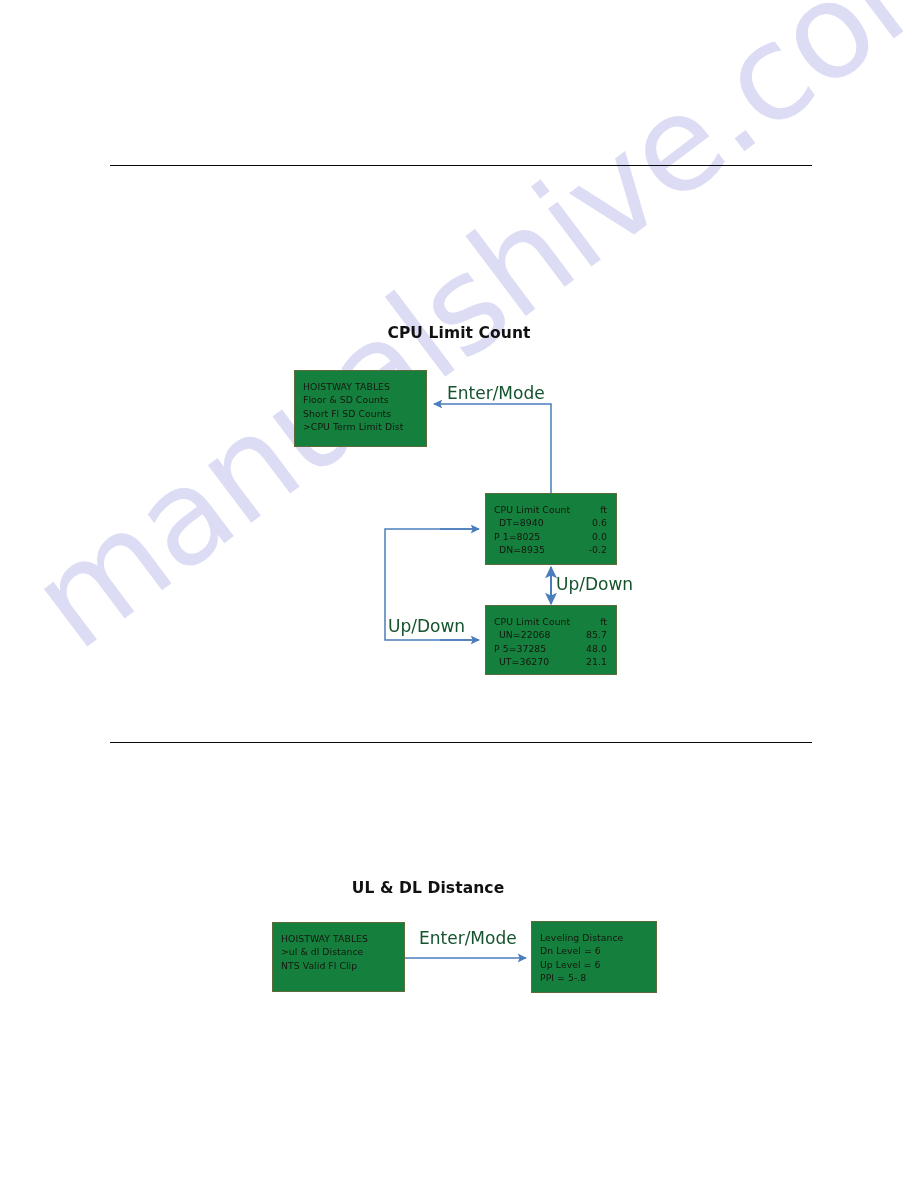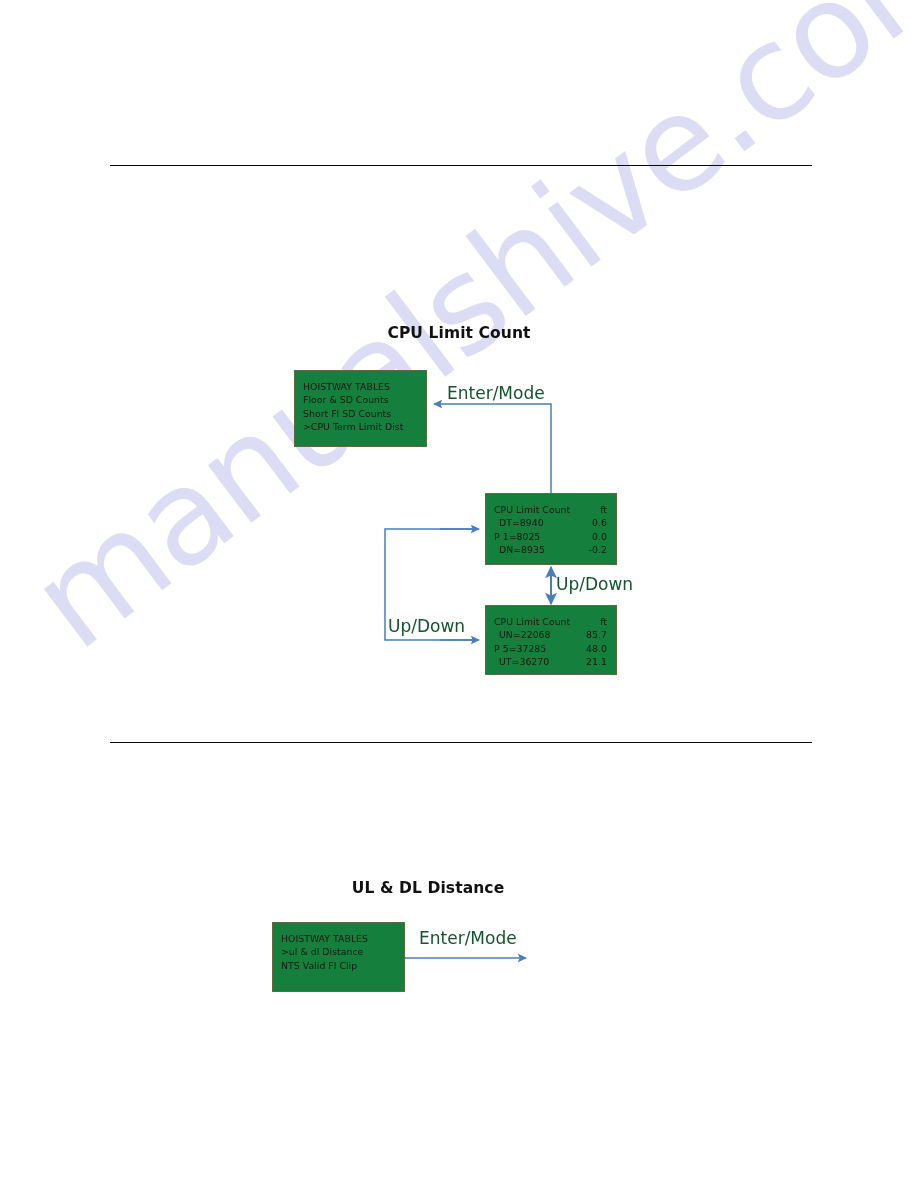--- a/index.html
+++ b/index.html
@@ -190,20 +190,26 @@
   </div>
 
   <div class="section-title" id="title-uldl">UL &amp; DL Distance</div>
 
   <div class="screen menu-box" id="box-hoistway-bot">
     <div class="line">HOISTWAY TABLES</div>
     <div class="line">&gt;ul &amp; dl Distance</div>
     <div class="line">NTS Valid Fl Clip</div>
   </div>
 
+  <div class="screen menu-box" id="box-leveling">
+    <div class="line">Leveling Distance</div>
+    <div class="line">Dn Level = 6</div>
+    <div class="line">Up Level = 6</div>
+    <div class="line">PPI = 5-.8</div>
+  </div>
 
   <svg class="connectors" viewBox="0 0 918 1188">
     <defs>
       <marker id="arrow-end" markerWidth="7" markerHeight="7" refX="5.6" refY="3" orient="auto" markerUnits="strokeWidth">
         <path d="M0,0 L6.2,3 L0,6 L1.4,3 Z" fill="#4a7ebb"></path>
       </marker>
       <marker id="arrow-start" markerWidth="7" markerHeight="7" refX="0.6" refY="3" orient="auto" markerUnits="strokeWidth">
         <path d="M6.2,0 L0,3 L6.2,6 L4.8,3 Z" fill="#4a7ebb"></path>
       </marker>
     </defs>

